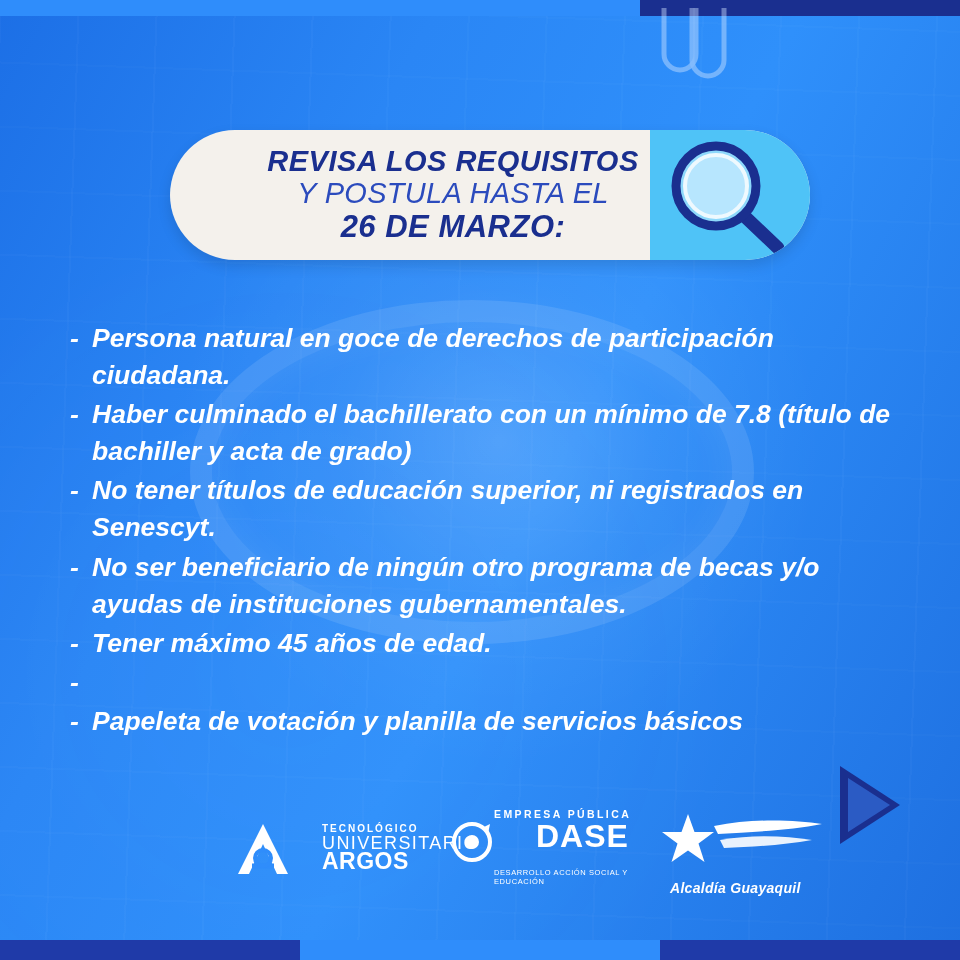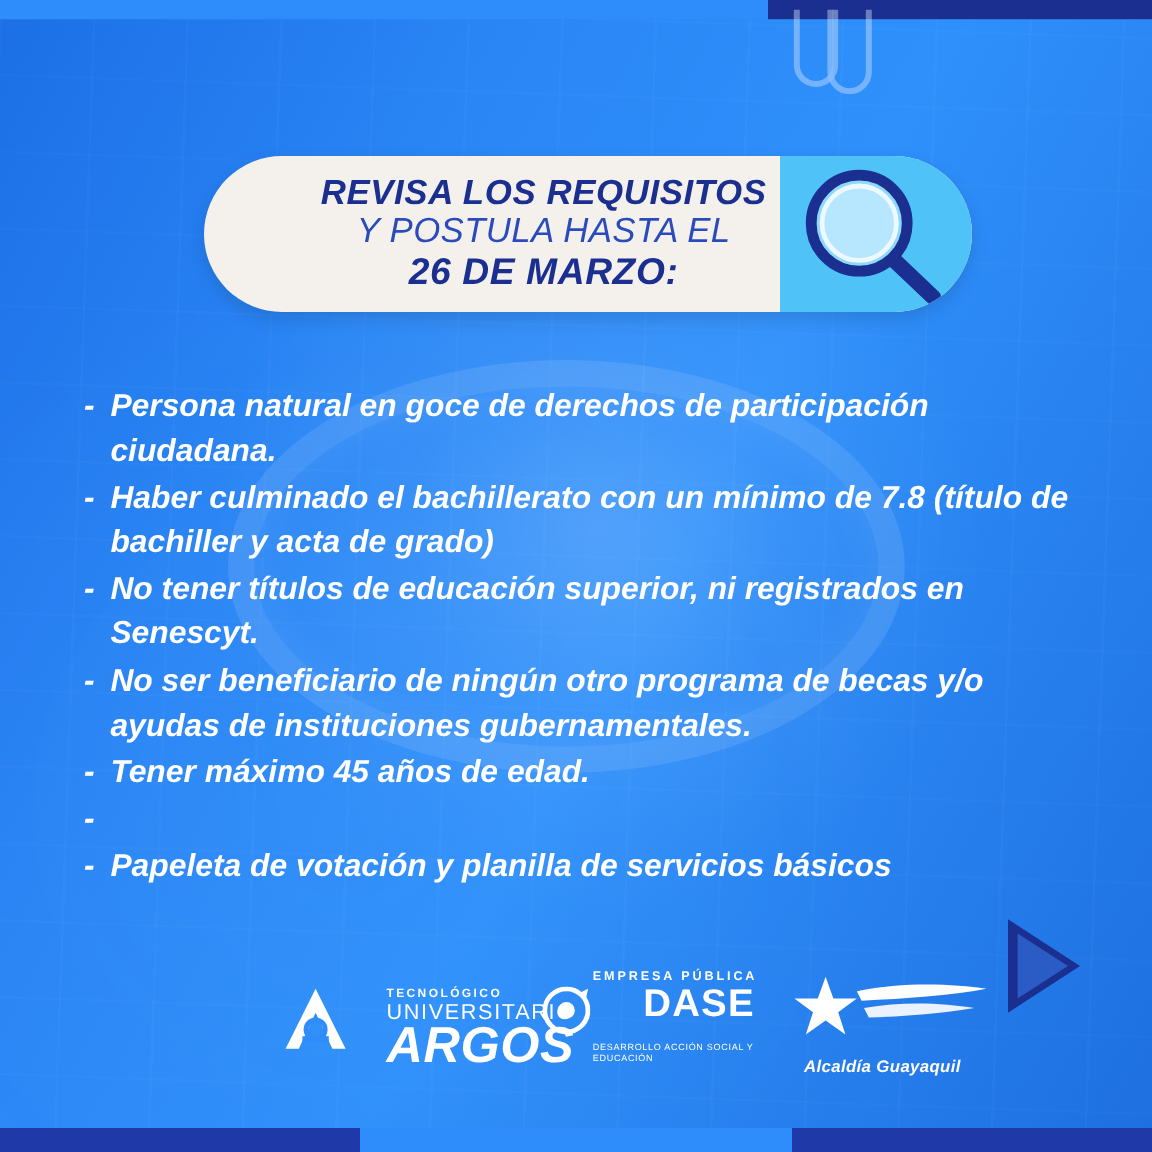--- a/index.html
+++ b/index.html
@@ -72,21 +72,21 @@
   .li span.body{display:block;}
 
   
   .logos{position:absolute;left:0;bottom:64px;width:960px;height:90px;}
   .logo{position:absolute;color:#fff;}
   .logo-argos{left:236px;top:4px;width:210px;}
   .argos-a{position:absolute;left:0;top:12px;width:54px;height:54px;}
   .argos-txt{position:absolute;left:58px;top:14px;line-height:1;margin-left:28px;}
   .argos-l1{font-size:10px;letter-spacing:2px;font-weight:bold;}
   .argos-l2{font-size:18px;letter-spacing:1.4px;font-weight:normal;}
-  .argos-l3{font-size:42px;font-weight:bold;font-style:italic;letter-spacing:.5px;margin-top:-2px;}
+  .argos-l3{font-size:23px;font-weight:bold;letter-spacing:.5px;margin-top:-2px;}
 
   .logo-dase{left:452px;top:2px;width:180px;}
   .dase-l1{position:absolute;left:42px;top:0;font-size:10.5px;letter-spacing:2.4px;font-weight:bold;text-align:center;}
   .dase-l2{position:absolute;left:40px;top:12px;font-size:32px;font-weight:bold;letter-spacing:1px;line-height:1;margin-left:44px;}
   .dase-l3{position:absolute;left:42px;top:60px;font-size:7.5px;letter-spacing:.6px;}
   .dase-mark{position:absolute;left:0;top:14px;width:40px;height:40px;}
 
   .logo-alc{left:660px;top:6px;width:180px;}
   .alc-star{position:absolute;left:0;top:0;width:56px;height:56px;}
   .alc-txt{position:absolute;left:10px;top:68px;font-size:14px;font-style:italic;font-weight:bold;letter-spacing:.3px;}

